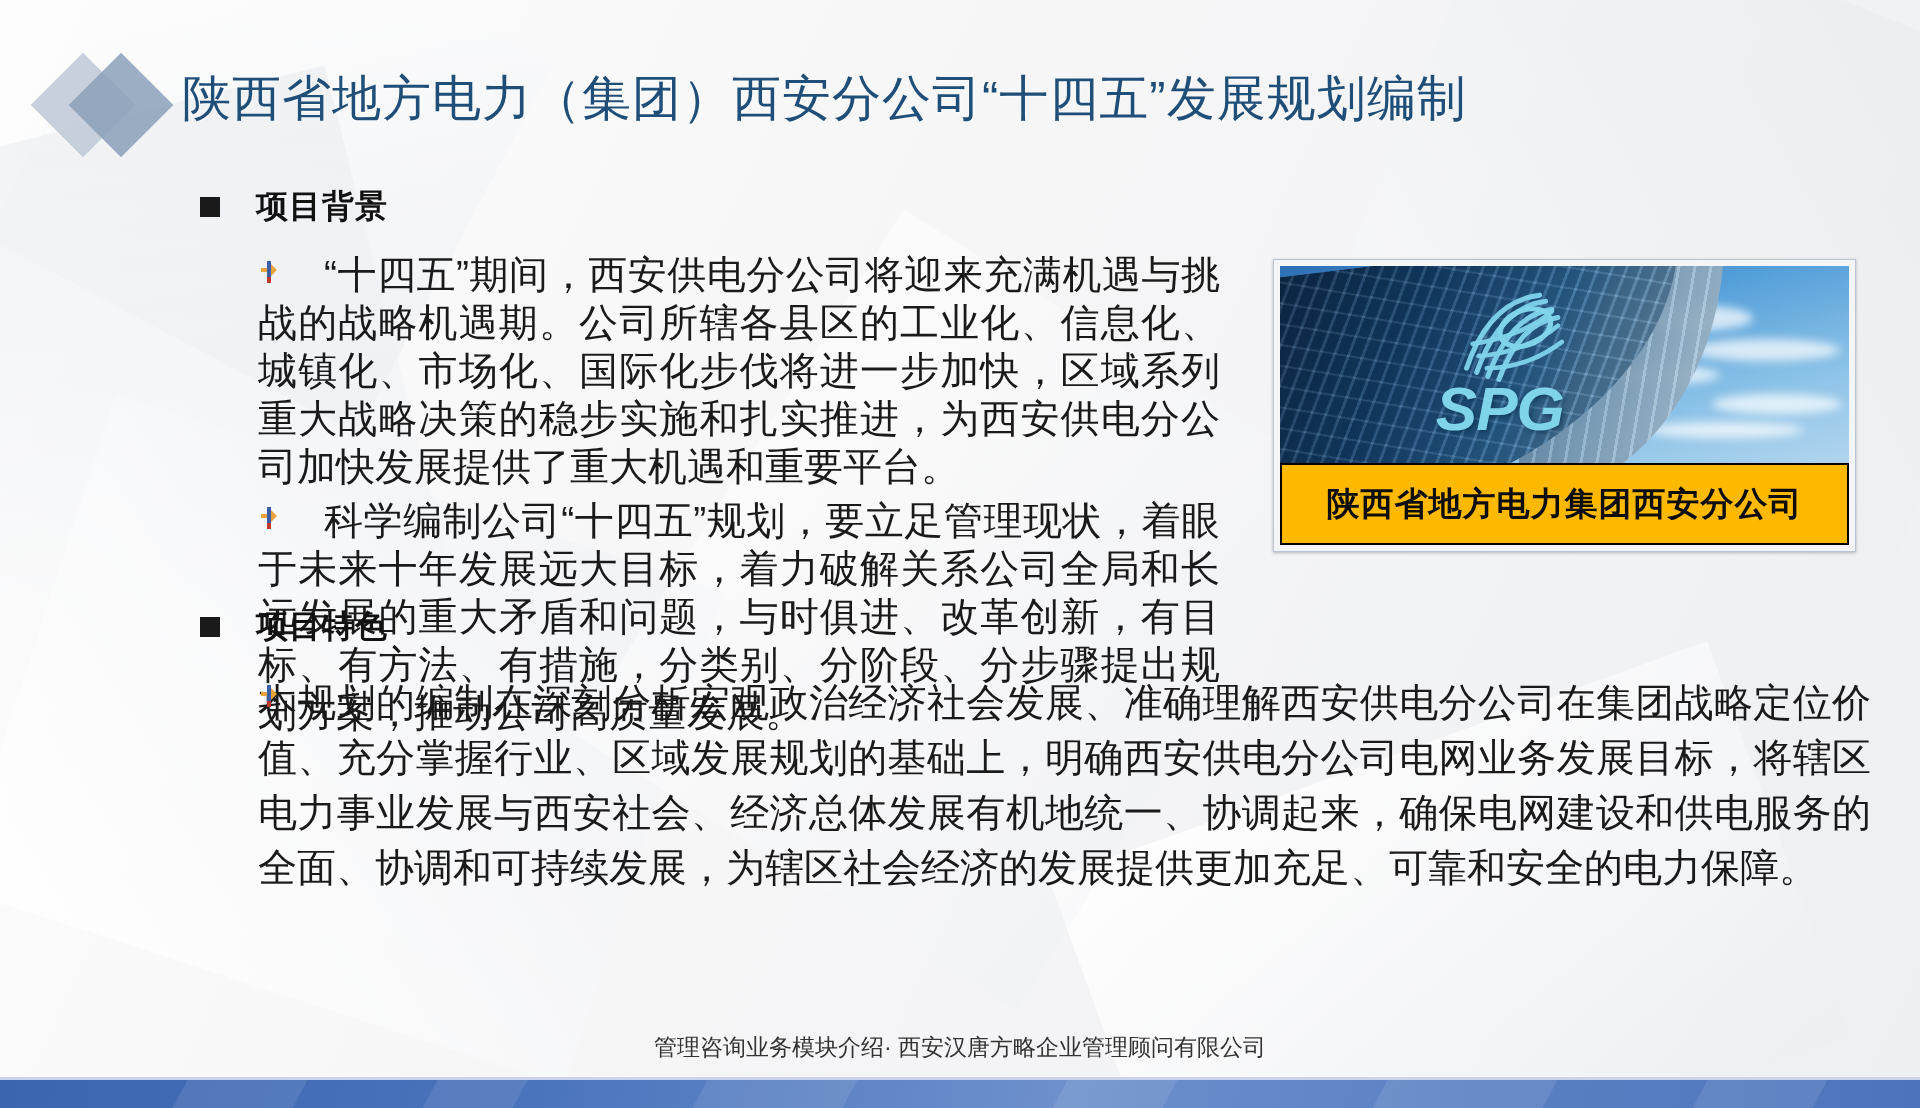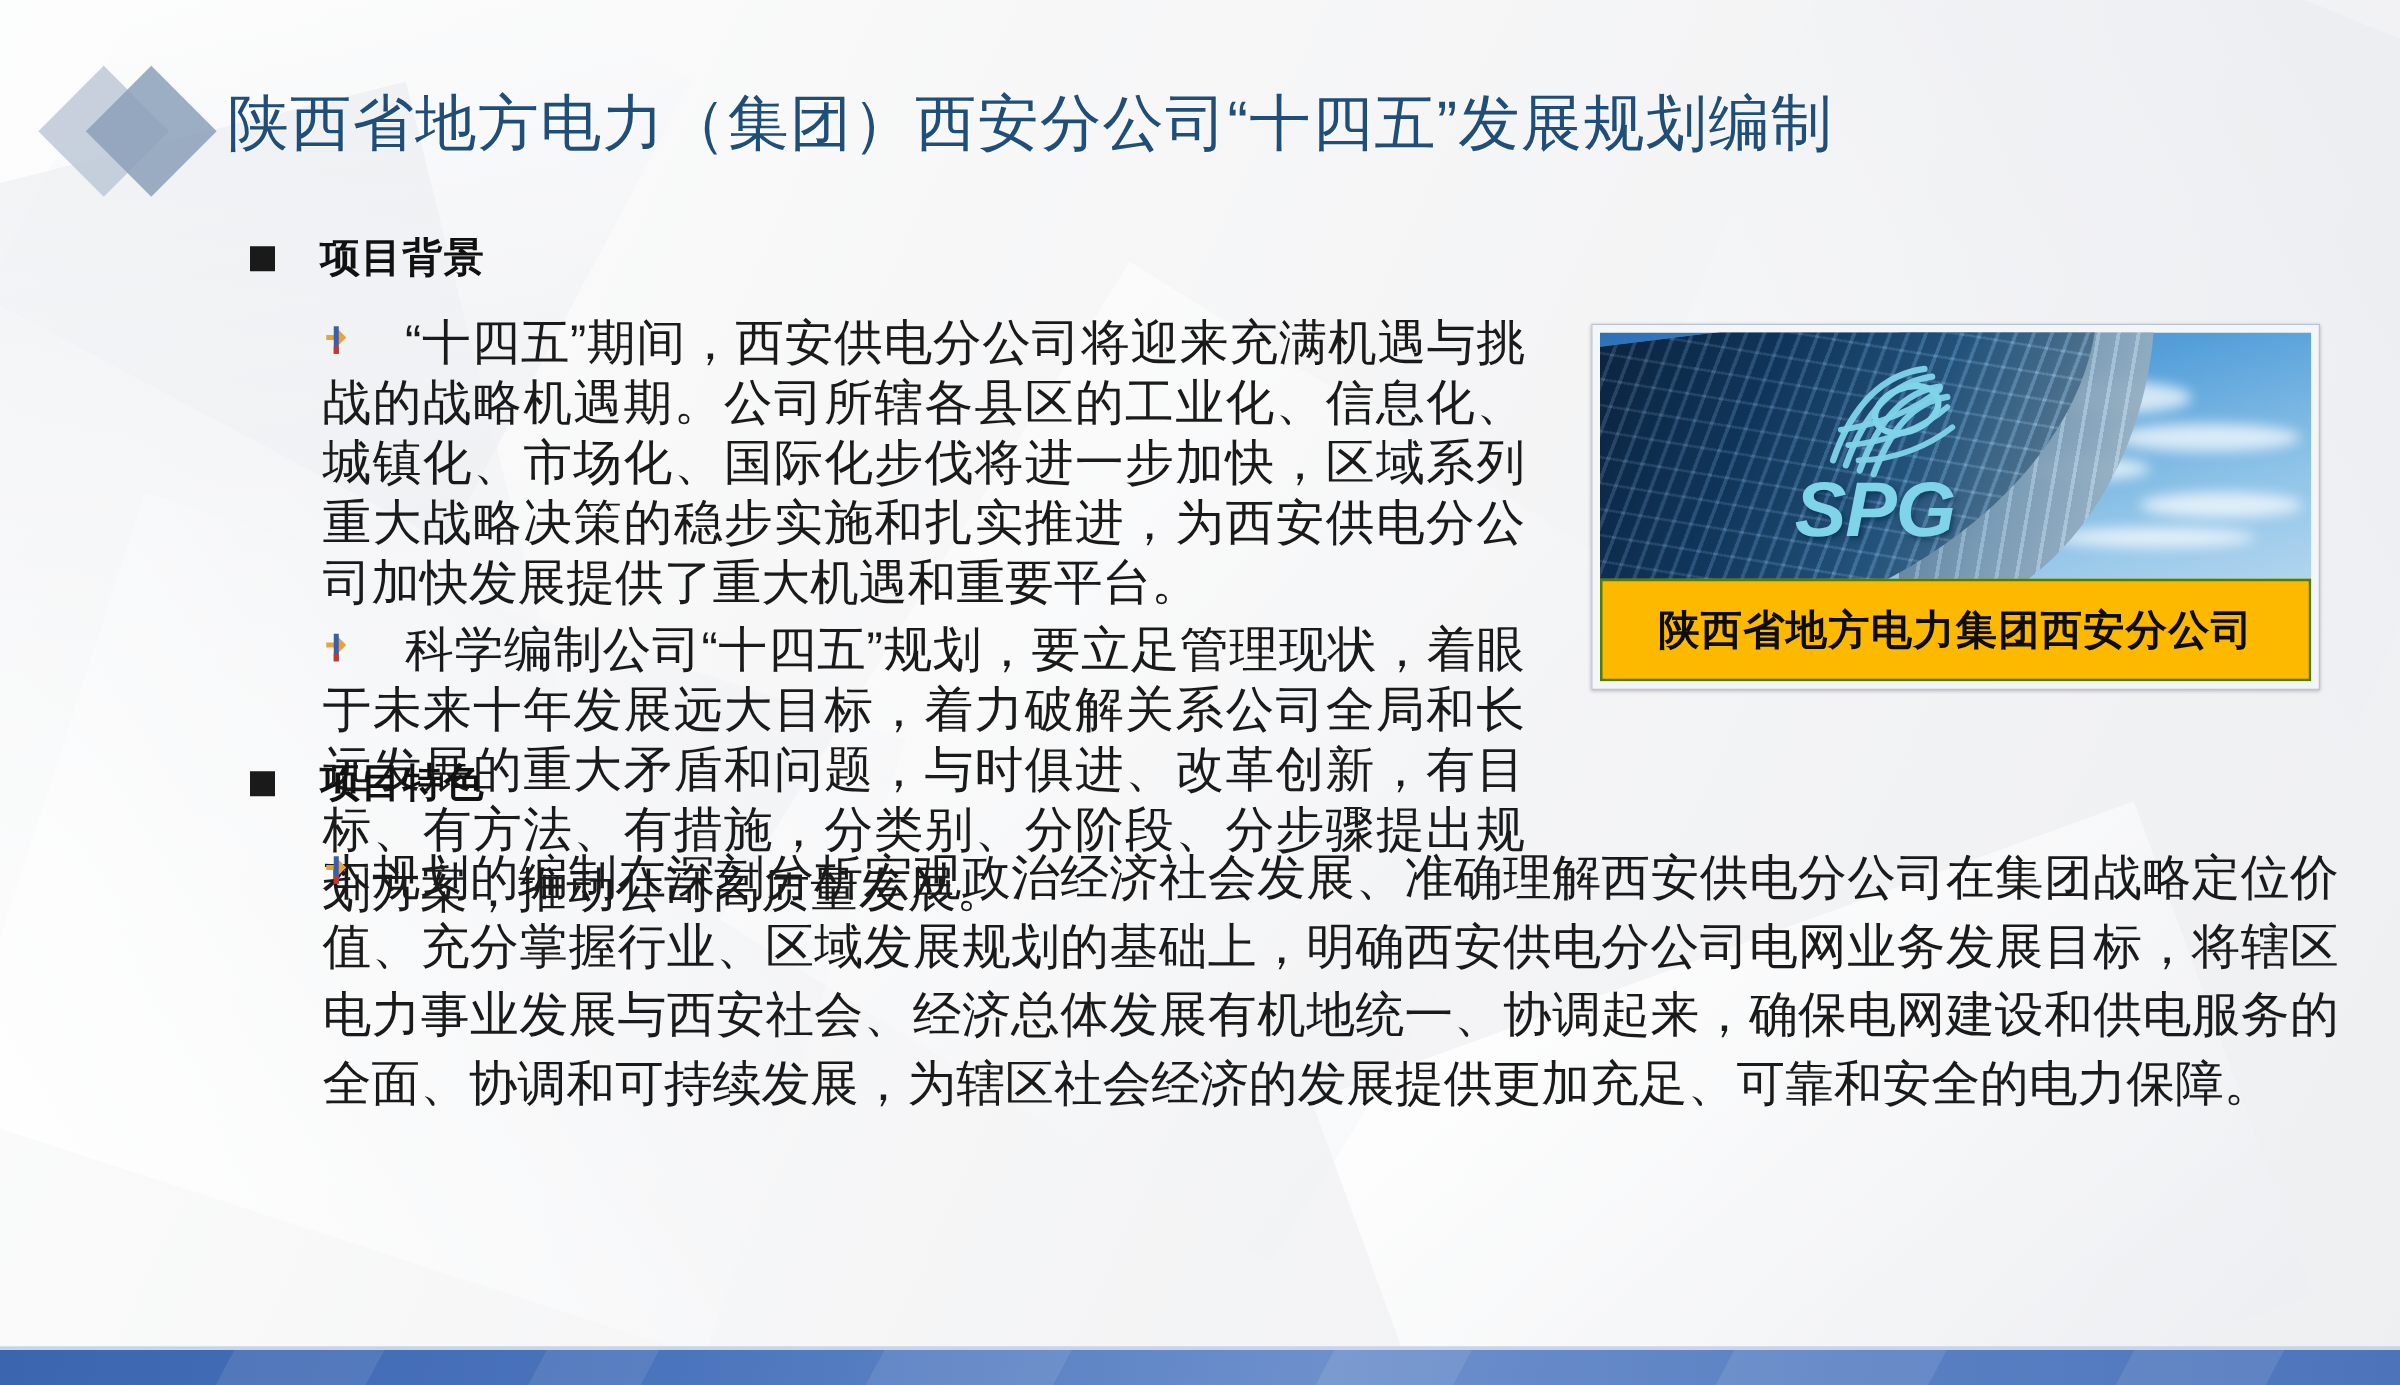--- a/index.html
+++ b/index.html
@@ -222,21 +222,21 @@
     line-height: 1;
     margin-left: 42px;
   }
   #photo-caption {
     position: absolute;
     left: 0;
     right: 0;
     bottom: 0;
     height: 82px;
     background: #fcb900;
-    border: 2px solid #4d7c0f;
+    border: 2px solid #000000;
     box-sizing: border-box;
     display: flex;
     align-items: center;
     justify-content: center;
   }
   #photo-caption span {
     font-size: 33px;
     font-weight: bold;
     color: #0d0d0d;
     letter-spacing: 1px;
@@ -378,20 +378,21 @@
           <path d="M3 9 L11 9 L11 3 L19 11 L11 19 L11 13 L3 13 Z" fill="#e8a33d"></path>
           <path d="M9 2 L13 2 L13 24 L9 24 Z" fill="#3b5ea8"></path>
           <path d="M9 18 L13 18 L13 24 L9 24 Z" fill="#c0392b"></path>
         </svg>
         <span>本规划的编制在深刻分析宏观政治经济社会发展、准确理解西安供电分公司在集团战略定位价值、充分掌握行业、区域发展规划的基础上，明确西安供电分公司电网业务发展目标，将辖区电力事业发展与西安社会、经济总体发展有机地统一、协调起来，确保电网建设和供电服务的全面、协调和可持续发展，为辖区社会经济的发展提供更加充足、可靠和安全的电力保障。</span>
       </div>
     </div>
 
   </div>
 
+  <div id="footer-note">管理咨询业务模块介绍· 西安汉唐方略企业管理顾问有限公司</div>
 
   <div id="bottom-bar">
     <div class="bar-facet" style="left:180px; width:120px;"></div>
     <div class="bar-facet" style="left:430px; width:90px;"></div>
     <div class="bar-facet" style="left:700px; width:150px;"></div>
     <div class="bar-facet" style="left:1060px; width:110px;"></div>
     <div class="bar-facet" style="left:1380px; width:170px;"></div>
     <div class="bar-facet" style="left:1700px; width:120px;"></div>
   </div>
 

